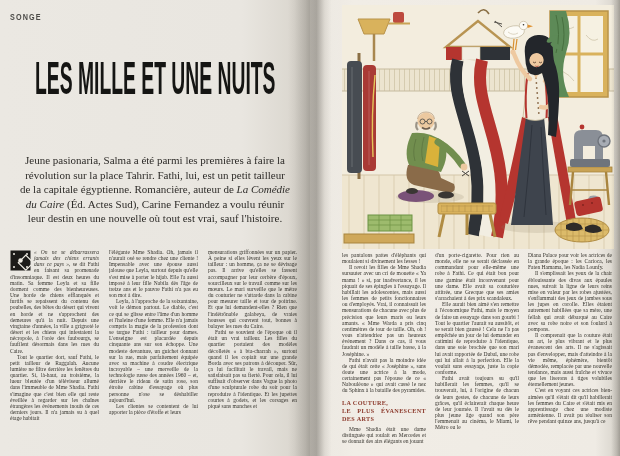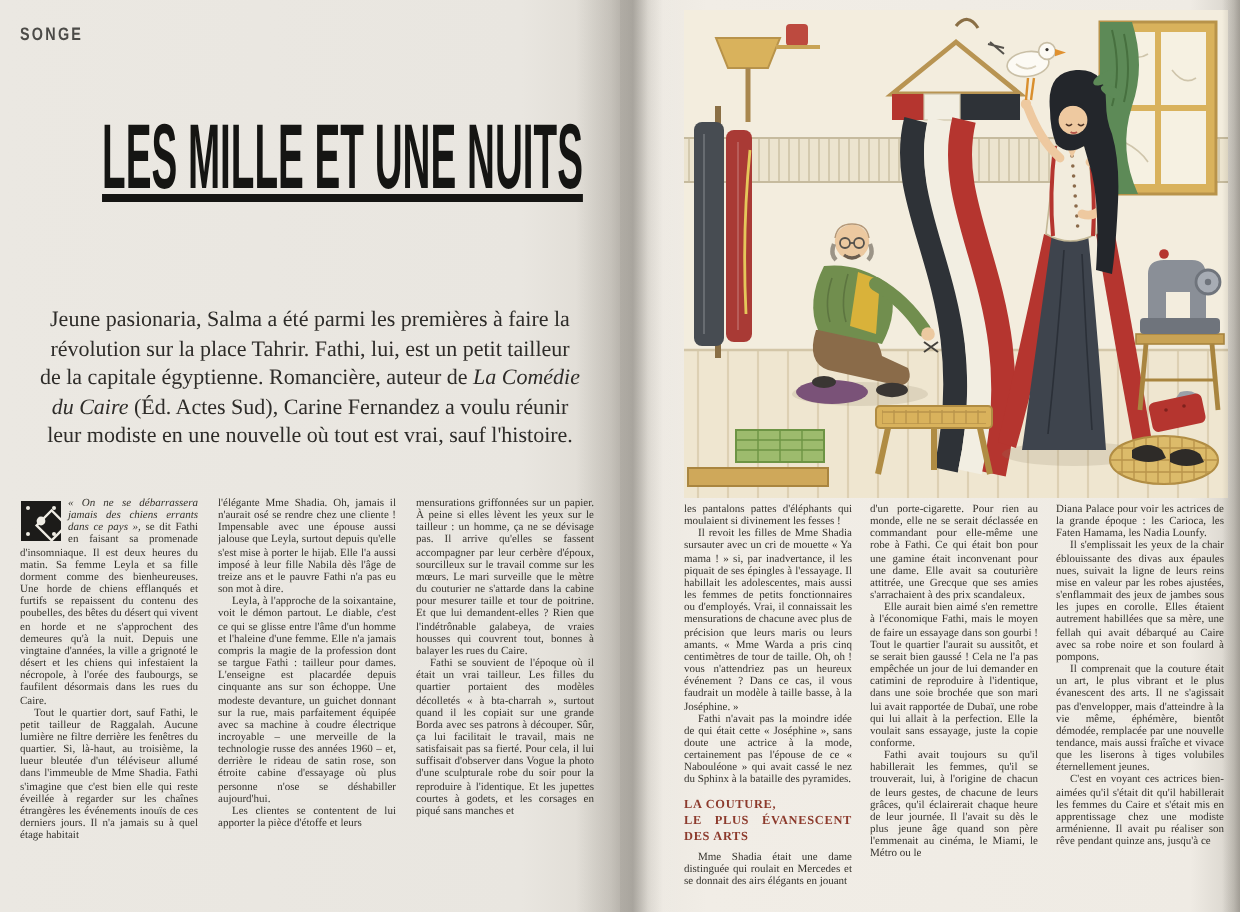--- a/index.html
+++ b/index.html
@@ -1,33 +1,33 @@
 <!DOCTYPE html>
 <html><head>
 <meta charset="utf-8">
 <style>
   html,body{margin:0;padding:0;}
   body{
     width:620px;height:456px;position:relative;overflow:hidden;
     background:#e9e6e0;font-family:"Liberation Serif", serif;
   }
   .page-left{position:absolute;left:0;top:0;width:310px;height:456px;
-    background:linear-gradient(to right,#ebe8e2 0%,#e9e6e0 78%,#dbd7cf 95%,#c6c2ba 100%);padding-left:24px;}
+    background:linear-gradient(to right,#ebe8e2 0%,#e9e6e0 78%,#dbd7cf 95%,#c6c2ba 100%);}
   .page-right{position:absolute;left:310px;top:0;width:310px;height:456px;
     background:linear-gradient(to right,#d2cec6 0%,#ece8e1 5%,#f1ede6 14%,#efebe4 92%,#d8d4cc 99%,#c9c5bd 100%);}
   .gutter{position:absolute;left:288px;top:0;width:58px;height:456px;pointer-events:none;
     background:linear-gradient(to right,rgba(70,65,58,0) 0%,rgba(70,65,58,.16) 30%,rgba(48,44,38,.30) 49%,rgba(70,65,58,.10) 62%,rgba(255,255,255,.04) 75%,rgba(70,65,58,0) 100%);}
   .edge-right{position:absolute;right:0;top:0;width:9px;height:456px;pointer-events:none;
     background:linear-gradient(to left,rgba(58,53,46,.28),rgba(58,53,46,0));}
 
   .section-label{position:absolute;left:10px;top:12px;
     font-family:"Liberation Sans",sans-serif;font-weight:700;font-size:9px;
     letter-spacing:1.4px;color:#4c4b48;transform:scaleX(.8);transform-origin:left center;}
 
-  .title{position:absolute;top:58px;left:16px;width:310px;color:#151513;text-decoration:underline;}
+  .title{position:absolute;top:58px;left:0;width:310px;color:#151513;}
   .title-line{display:flex;justify-content:center;height:40px;align-items:flex-start;}
   .title-line span{font-family:"Liberation Sans",sans-serif;font-weight:700;font-size:46px;
     line-height:40px;white-space:nowrap;transform:scaleX(.42);letter-spacing:0;}
 
   .standfirst{position:absolute;top:153px;left:19px;width:272px;text-align:center;
     font-size:11px;line-height:14.6px;color:#2e2c29;}
   .sf-italic{font-style:italic;}
 
   .body-cols{position:absolute;top:249px;bottom:0;display:flex;overflow:hidden;}
   .cols-left{left:10px;width:287px;gap:10px;}
@@ -54,21 +54,21 @@
 <div class="page-left">
   <div class="section-label">SONGE</div>
 
   <div class="title">
     <div class="title-line">
         <span>LES MILLE ET UNE NUITS</span>
       </div>
   </div>
 
   <div class="standfirst">
-    <span>Jeune pasionaria, Salma a été parmi les premières à faire la révolution sur la place Tahrir. Fathi, lui, est un petit tailleur de la capitale égyptienne. Romancière, auteur de </span><span class="sf-italic">La Comédie du Caire</span><span> (Éd. Actes Sud), Carine Fernandez a voulu réunir leur modiste en une nouvelle où tout est vrai, sauf l'histoire.</span>
+    <span>Jeune pasionaria, Salma a été parmi les premières à faire la révolution sur la place Tahrir. Fathi, lui, est un petit tailleur de la capitale égyptienne. Romancière, auteur de </span><span class="sf-italic">La Comédie du Caire</span><span> (Éd. Actes Sud), Carine Fernandez a voulu réunir leur destin en une nouvelle où tout est vrai, sauf l'histoire.</span>
   </div>
 
   <div class="body-cols cols-left">
     <div class="col">
       <p>
         <svg class="ornament" viewBox="0 0 21 21">
           <rect x="0.5" y="0.5" width="20" height="20" fill="#1c1b19"></rect>
           <rect x="10.5" y="3" width="10.6" height="10.6" transform="rotate(45 10.5 10.5)" fill="none" stroke="#efece4" stroke-width="1.2"></rect>
           <circle cx="10.5" cy="10.5" r="2.2" fill="#efece4"></circle>
           <circle cx="4" cy="4" r="1" fill="#efece4"></circle>

